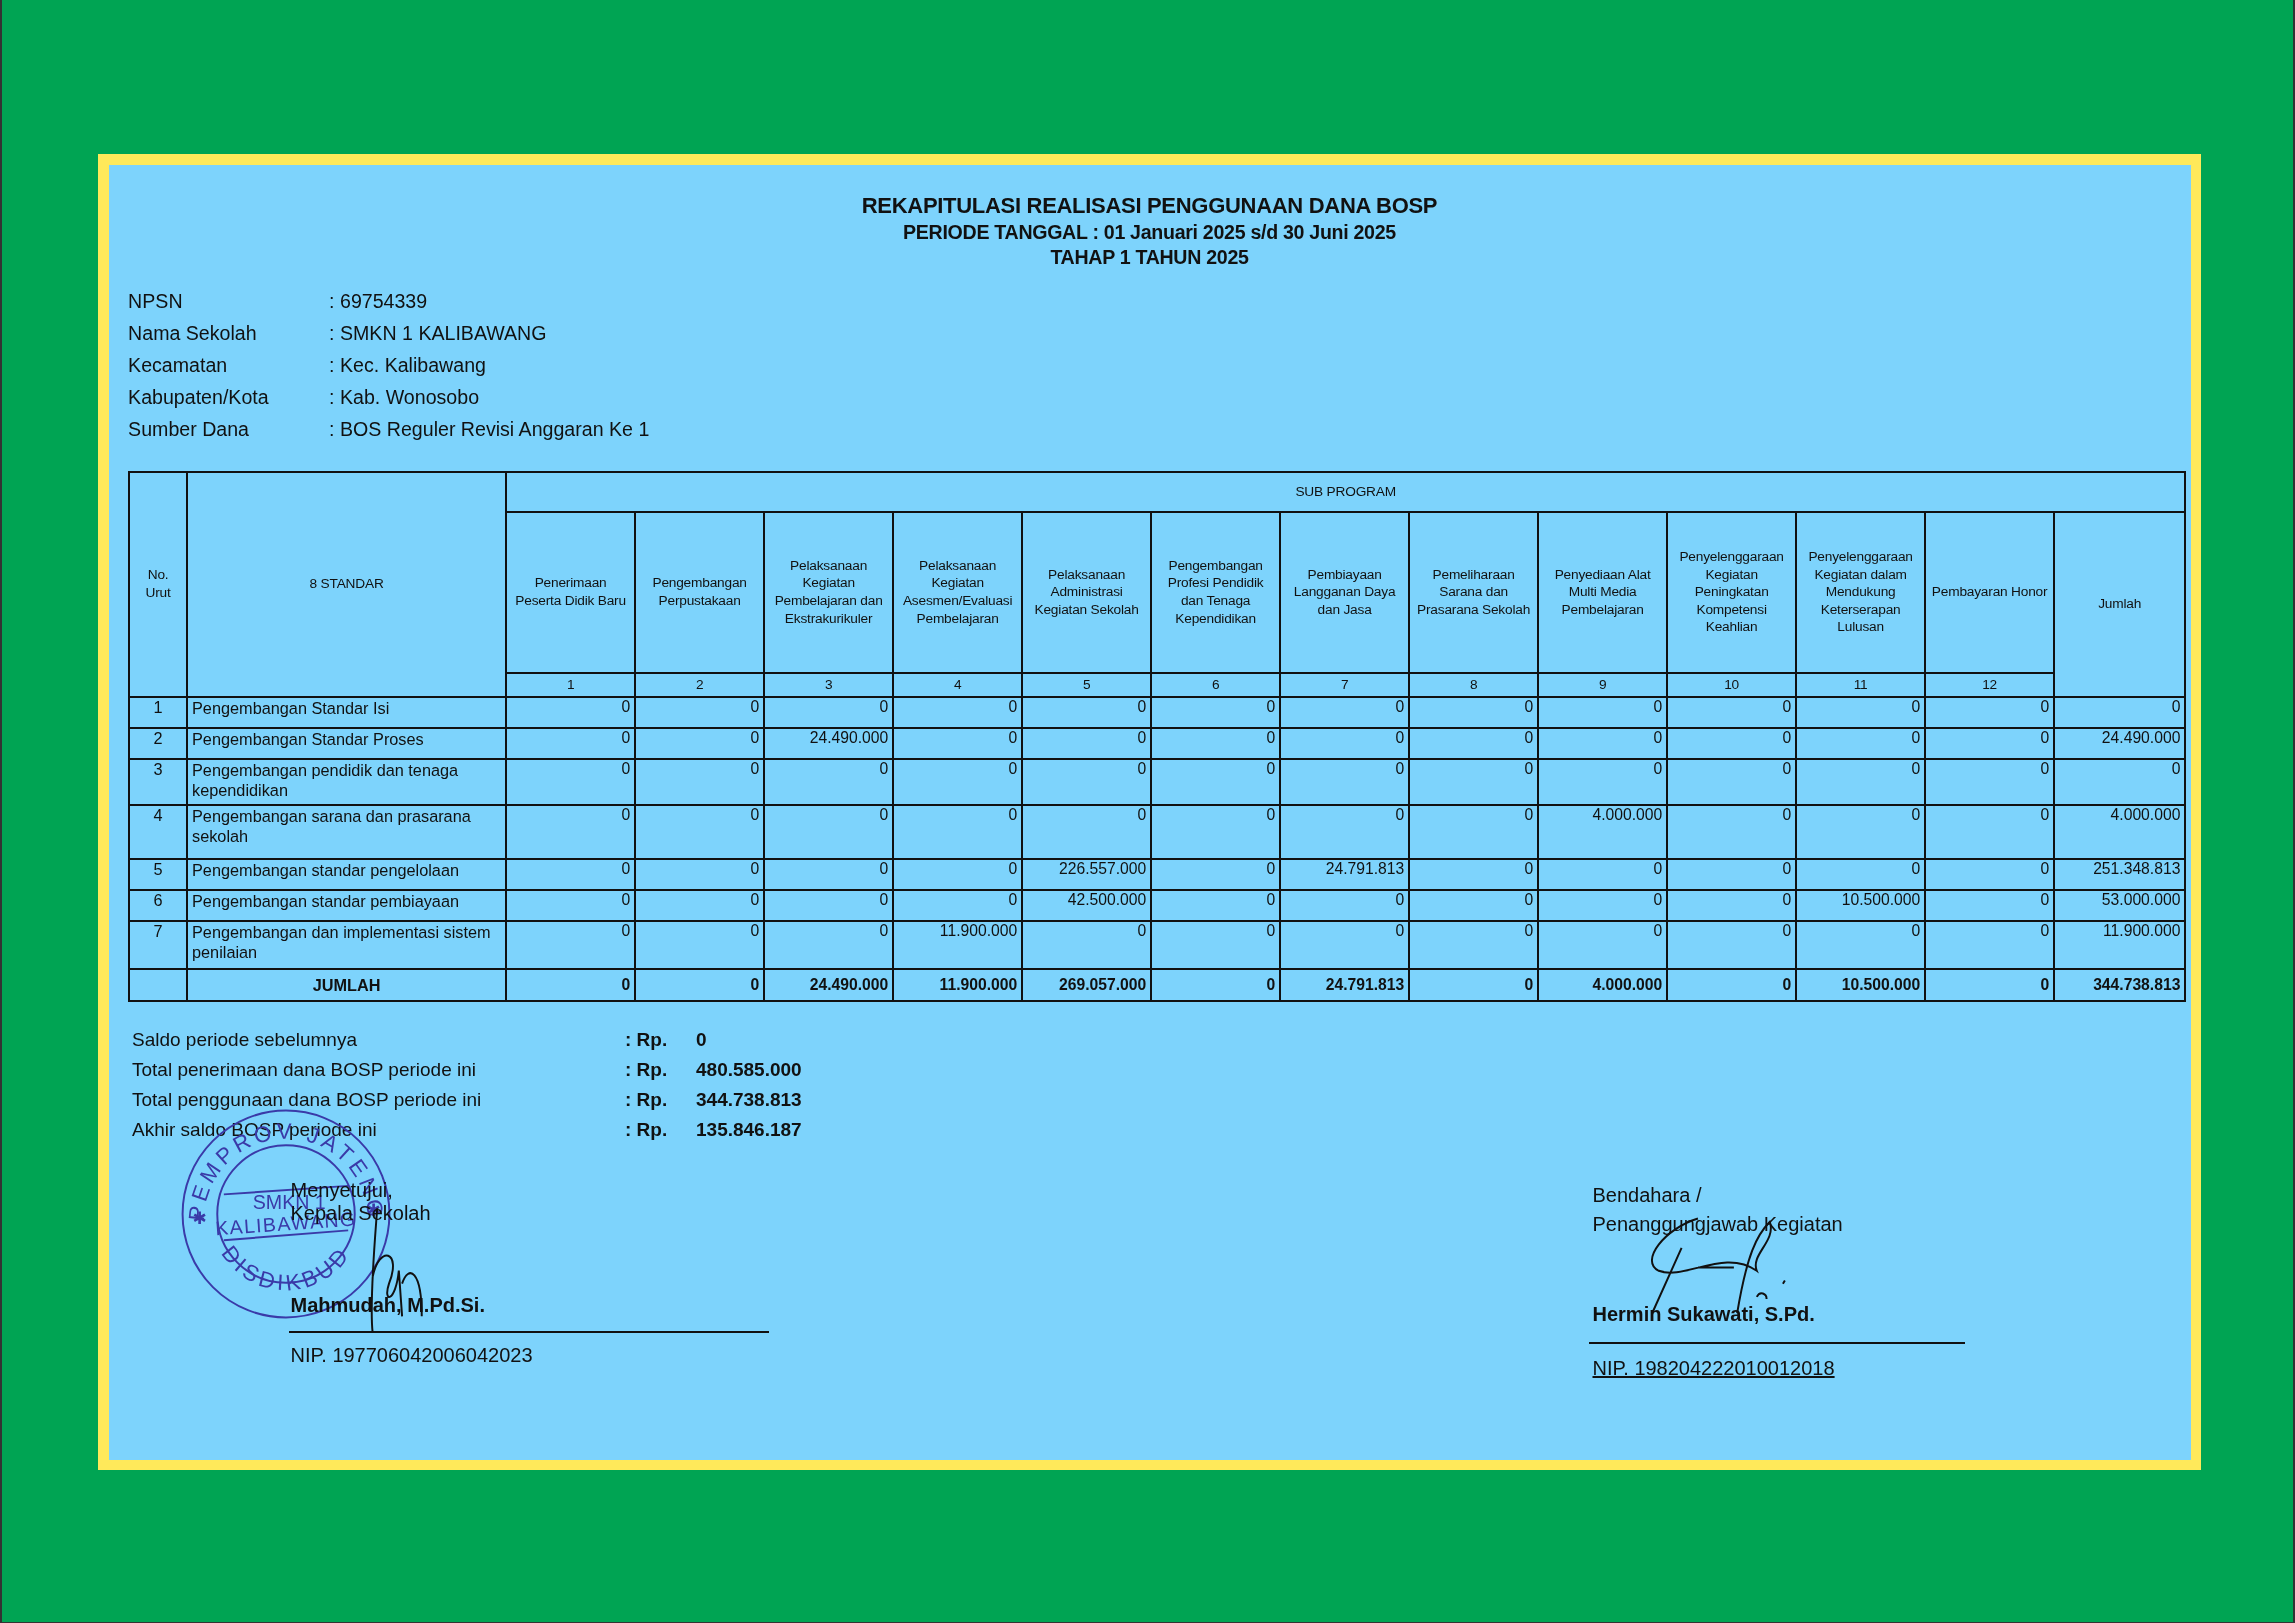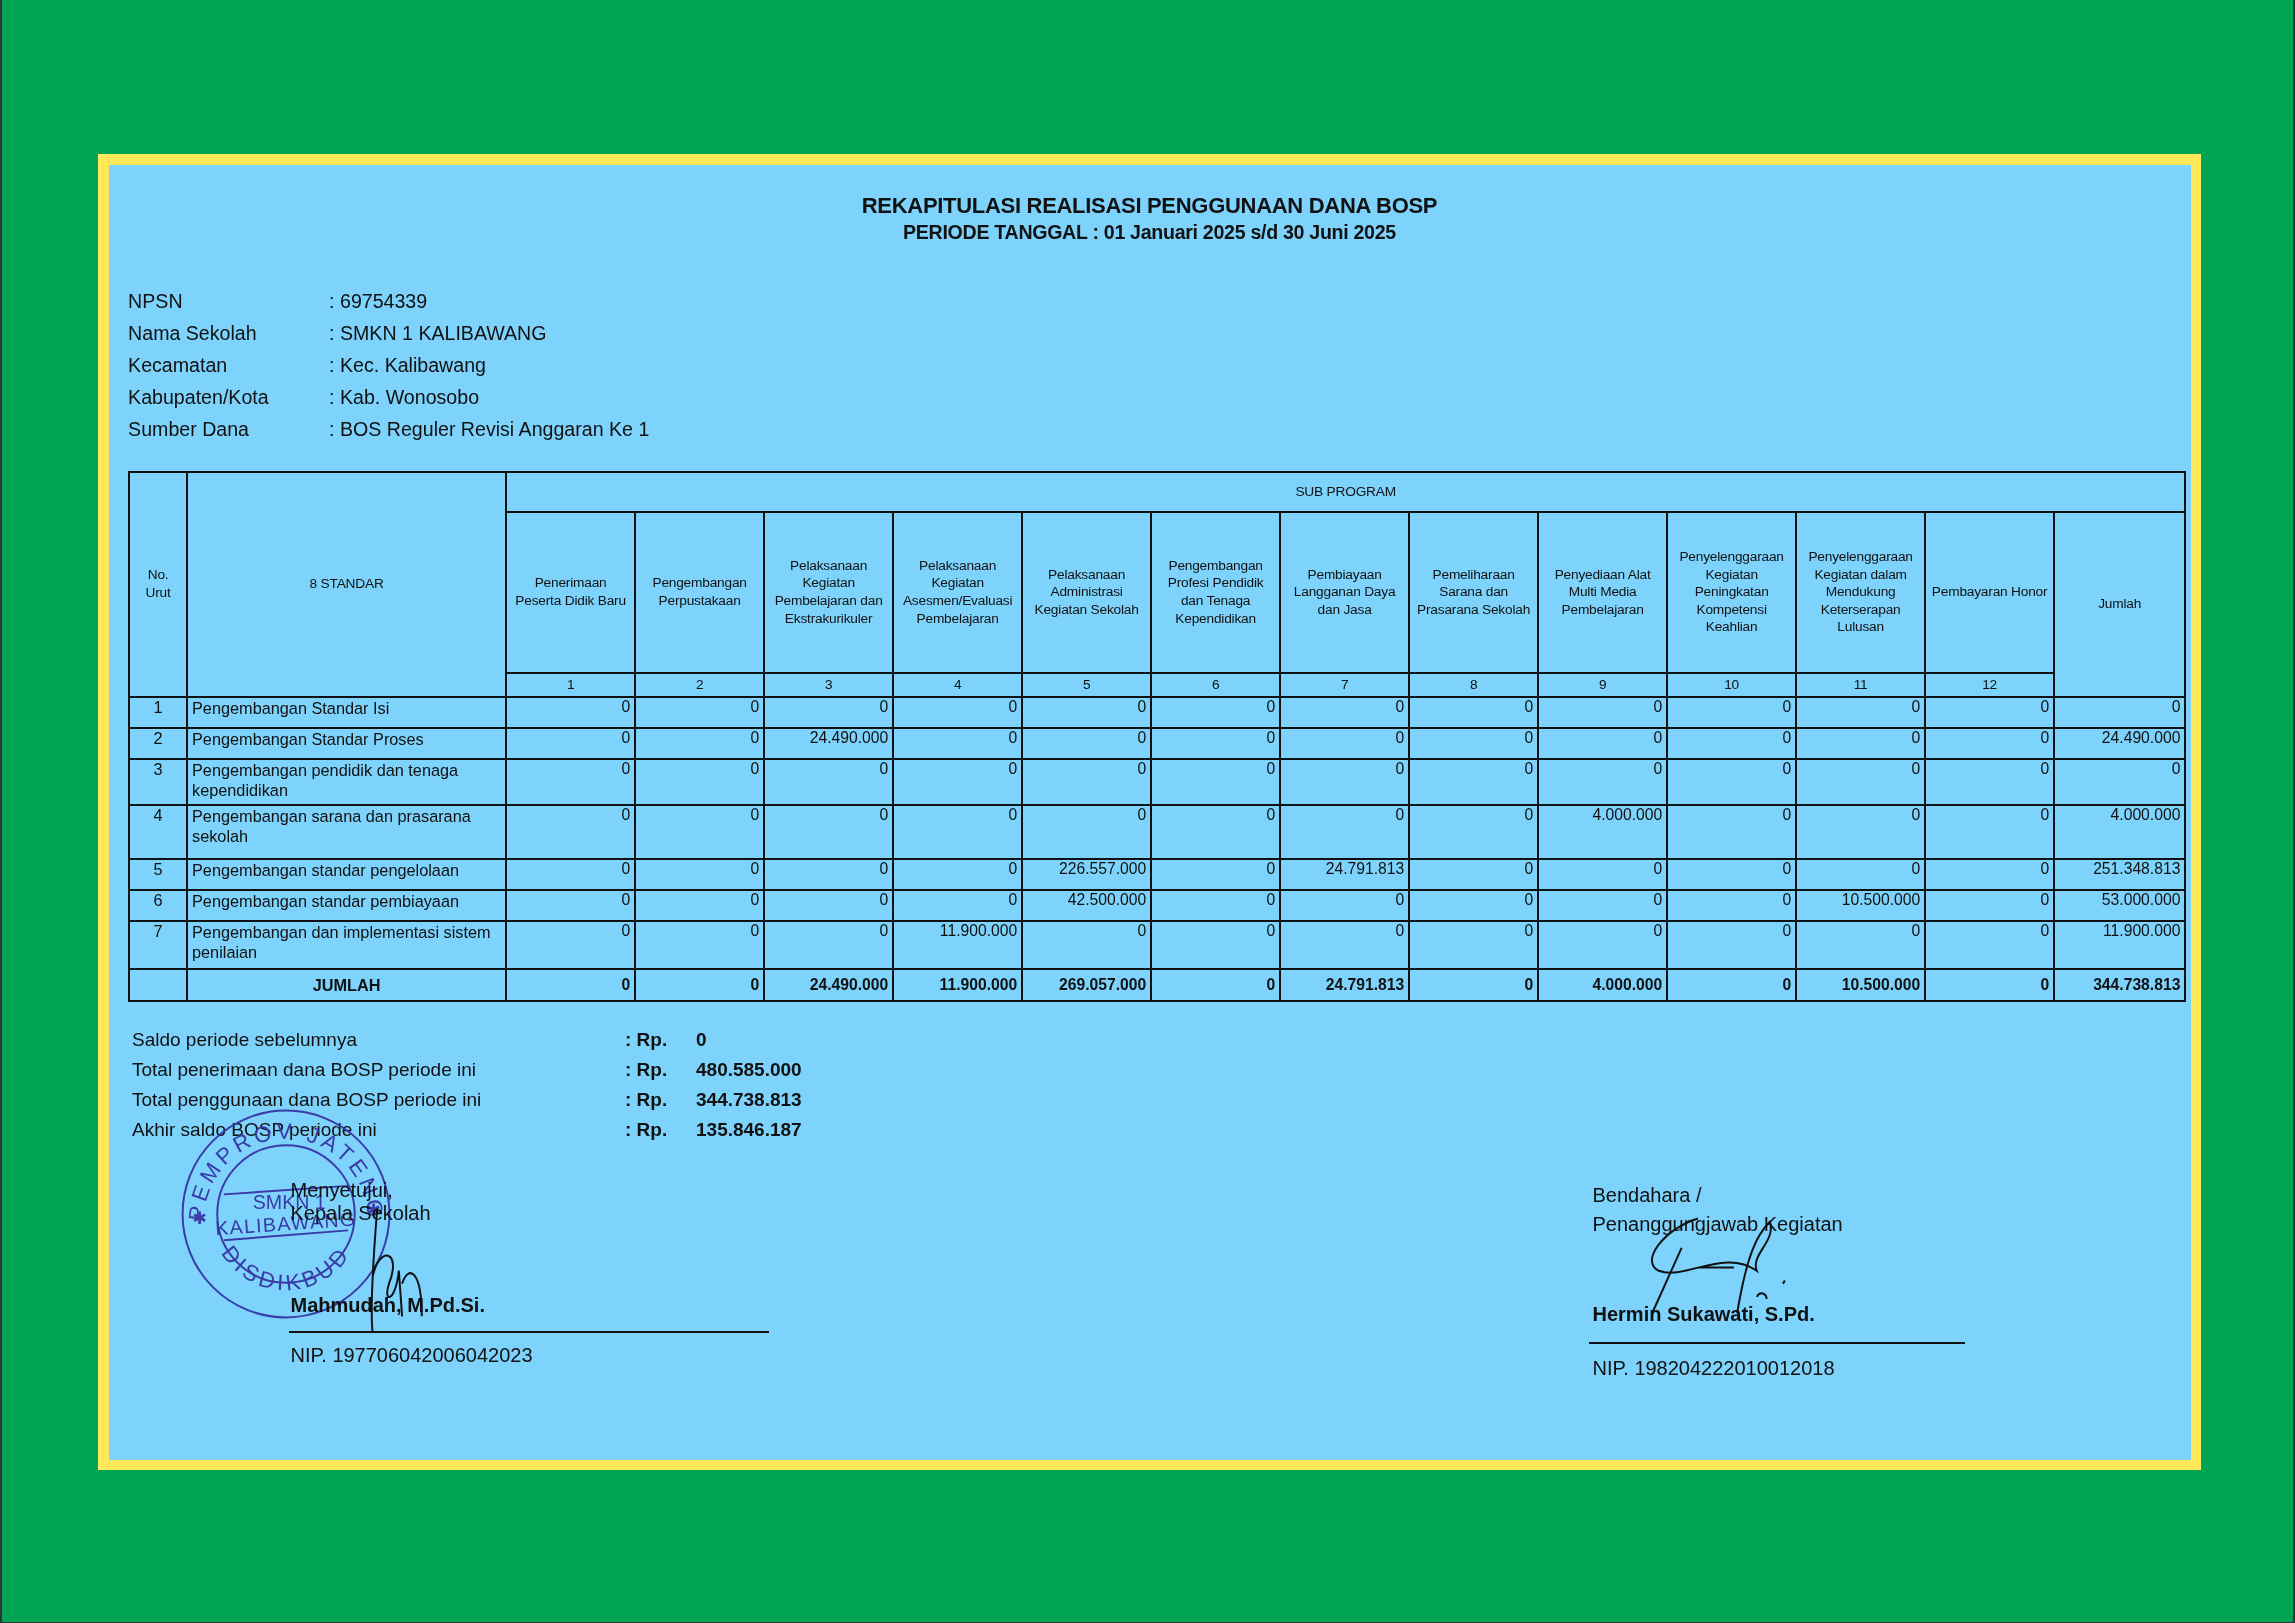--- a/index.html
+++ b/index.html
@@ -82,34 +82,35 @@
   .sig-left { position: absolute; left: 182px; top: 1014px; font-size: 20px; }
   .sig-left .l1, .sig-left .l2 { line-height: 23.5px; }
   .sig-left .name { position: absolute; top: 115px; left: 0; font-weight: bold; white-space: nowrap; }
   .sig-left .rule { position: absolute; top: 152px; left: -2px; width: 480px; border-top: 2px solid #111; }
   .sig-left .nip { position: absolute; top: 165px; left: 0; white-space: nowrap; }
 
   .sig-right { position: absolute; left: 1484px; top: 1016px; font-size: 20px; }
   .sig-right .l1, .sig-right .l2 { line-height: 29px; }
   .sig-right .name { position: absolute; top: 122px; left: 0; font-weight: bold; white-space: nowrap; }
   .sig-right .rule { position: absolute; top: 161px; left: -3.3px; width: 376px; border-top: 2px solid #111; }
-  .sig-right .nip { position: absolute; top: 176px; left: 0; white-space: nowrap; }
+  .sig-right .nip { position: absolute; top: 176px; left: 0; white-space: nowrap; text-decoration: underline; }
 
   .stamp { position: absolute; left: 69px; top: 941px; width: 216px; height: 216px; }
   .signature { position: absolute; }
 </style>
 </head>
 <body>
 
 <div class="frame">
   <div class="paper">
 
     <div class="title-block">
       <div class="t1">REKAPITULASI REALISASI PENGGUNAAN DANA BOSP</div>
       <div class="t2">PERIODE TANGGAL : 01 Januari 2025 s/d 30 Juni 2025</div>
+      <div class="t3">TAHAP 1 TAHUN 2025</div>
     </div>
 
     <div class="info">
       <div class="info-row">
         <span class="lbl">NPSN</span>
         <span class="val">: 69754339</span>
       </div>
       <div class="info-row">
         <span class="lbl">Nama Sekolah</span>
         <span class="val">: SMKN 1 KALIBAWANG</span>

